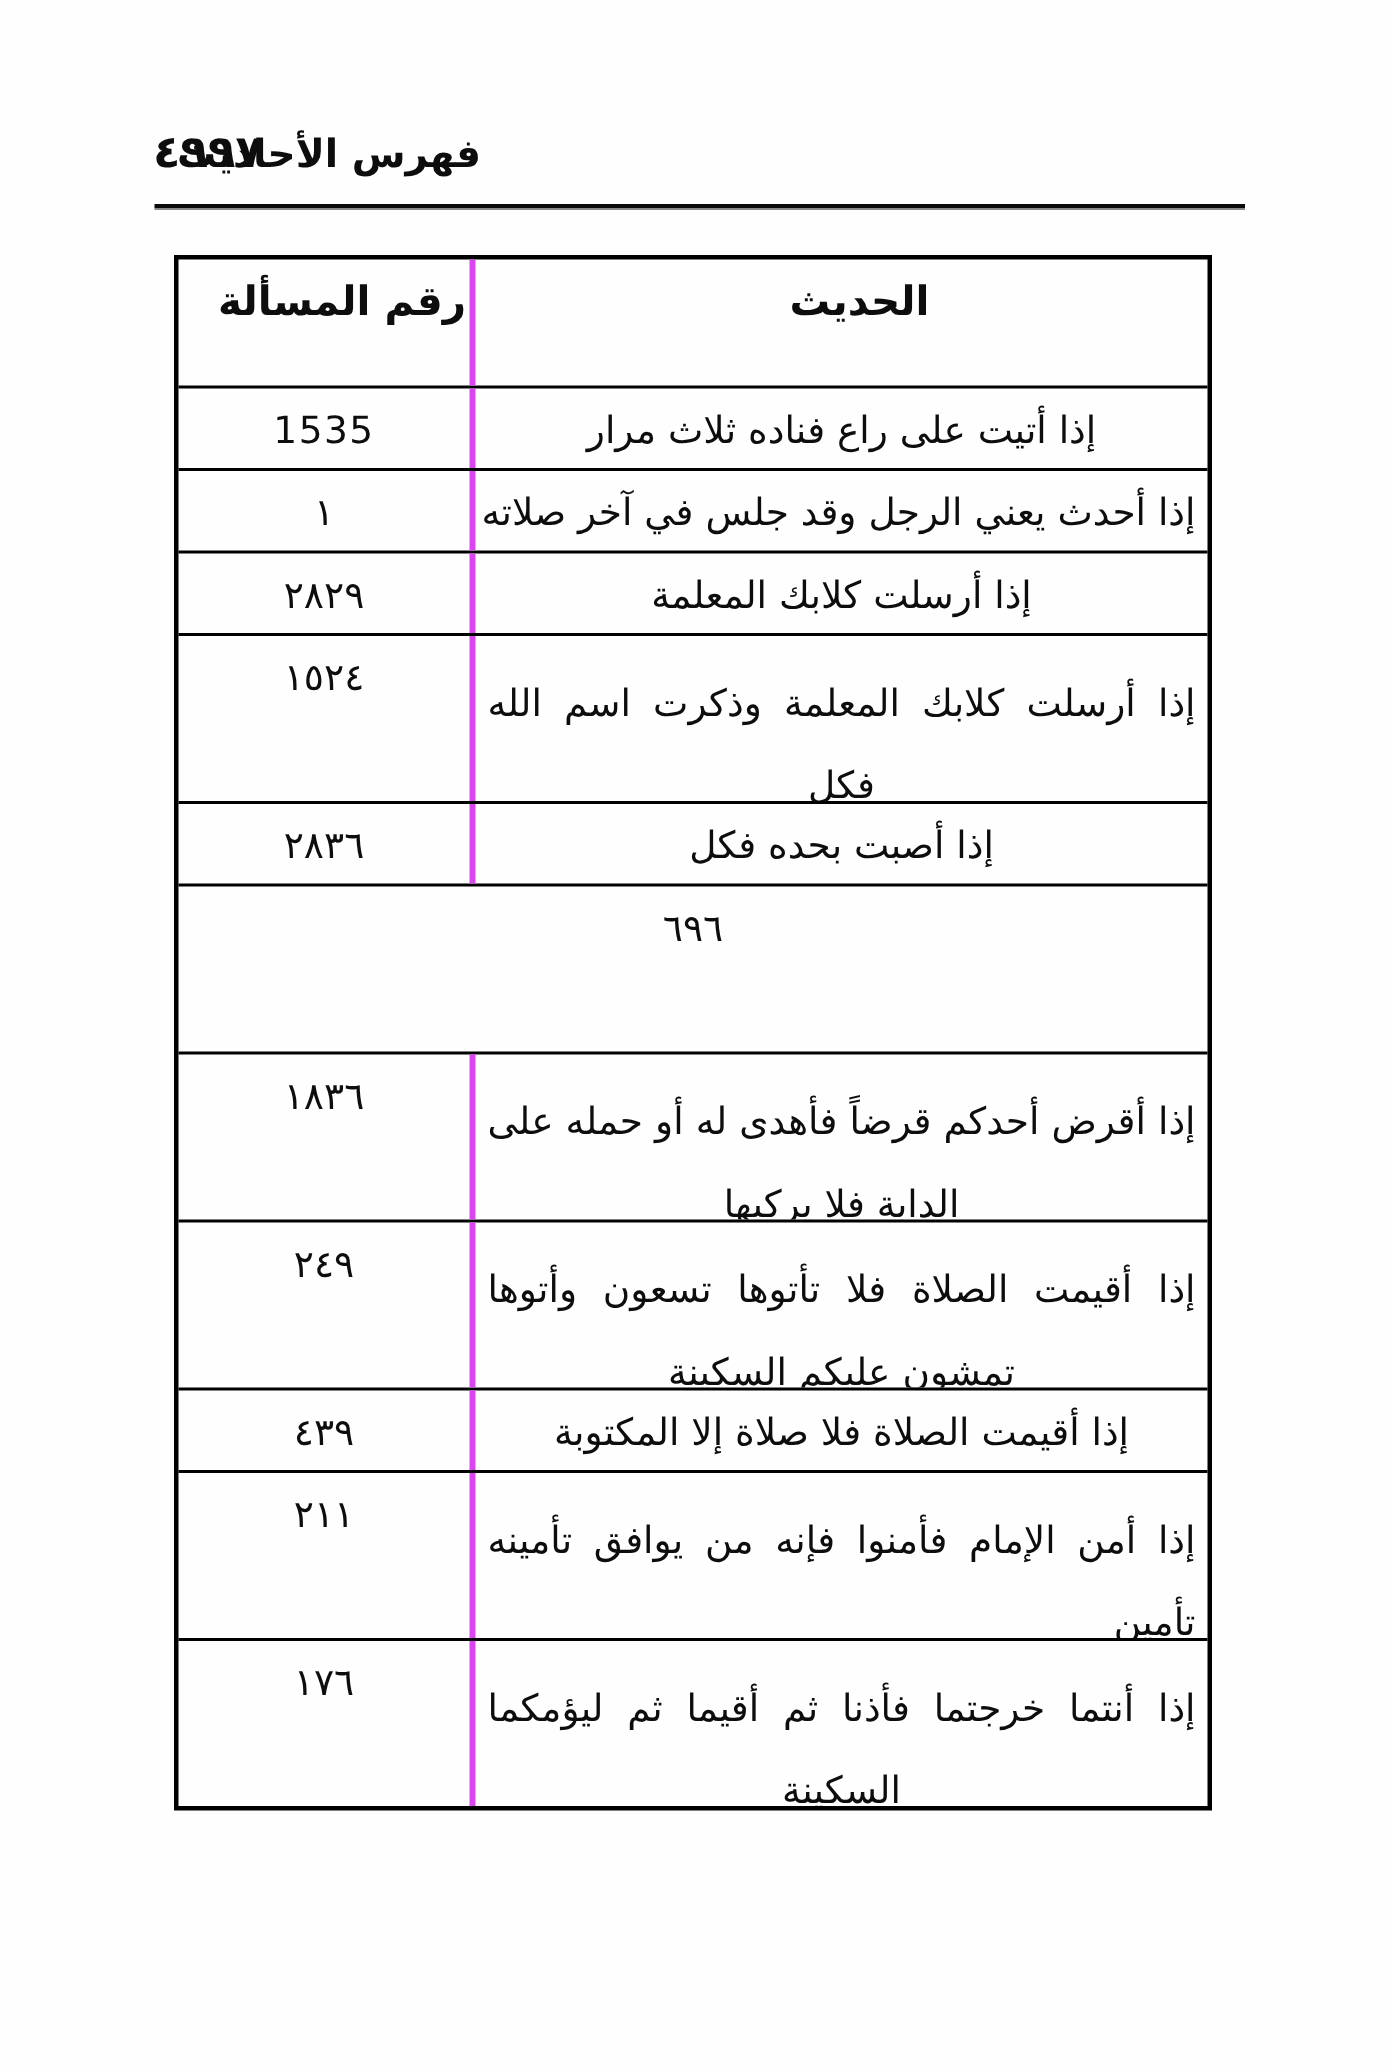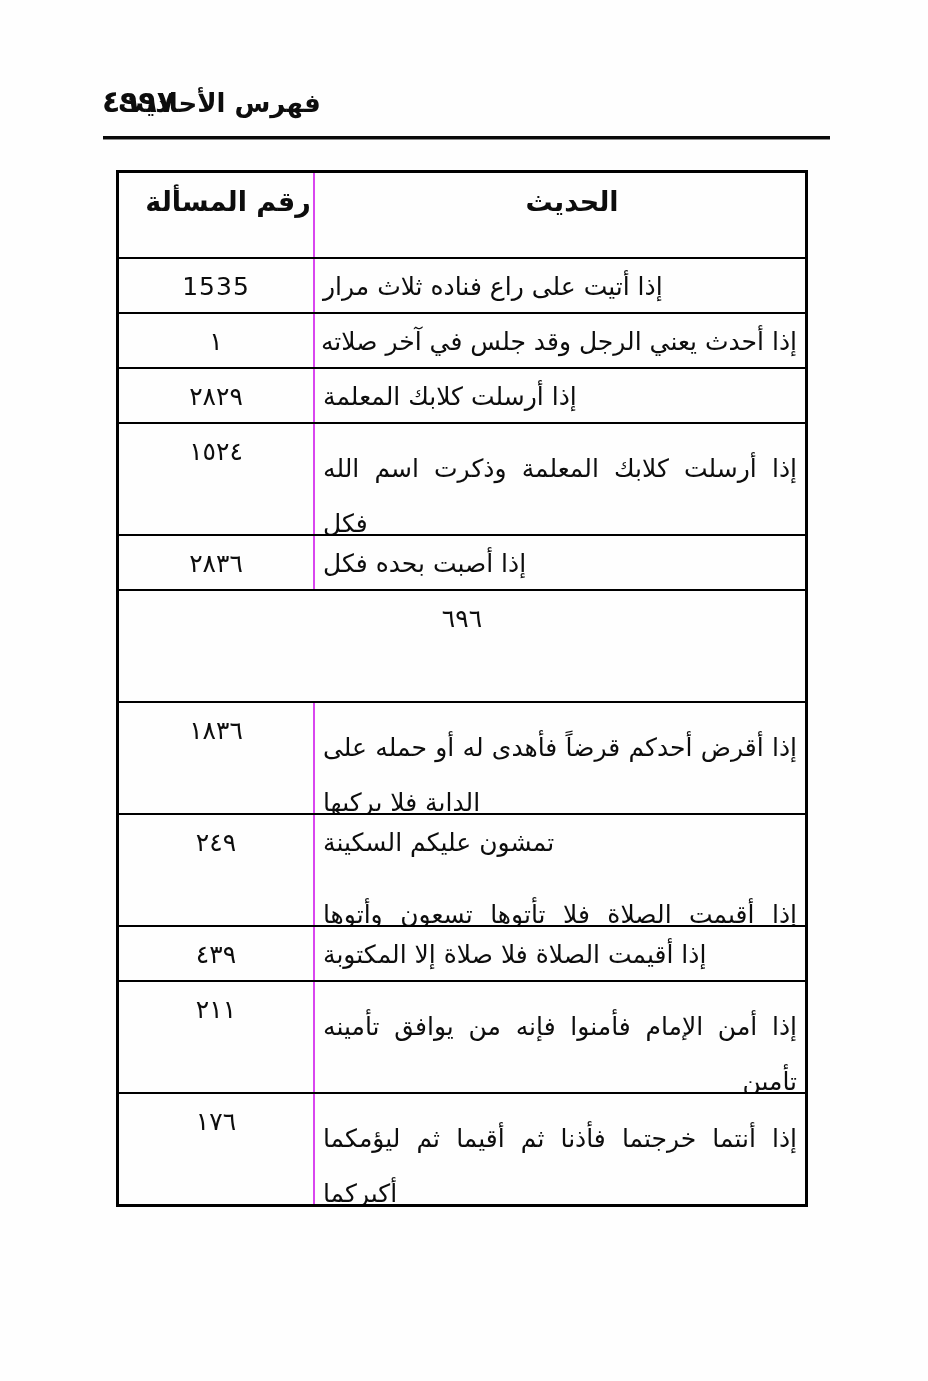--- a/index.html
+++ b/index.html
@@ -40,35 +40,35 @@
   }
   .t-row { display: flex; flex-direction: row; }
   .t-row + .t-row { border-top: 2px solid #000; }
   .rh-head { height: 84px; }
   .rh-1 { height: 55px; }
   .rh-2 { height: 112px; }
 
   .cell { overflow: hidden; }
   .cell.hadith {
     width: 492px;
-    border-left: 2px solid #d946ef;   
+    border-left: 4px solid #d946ef;   
     padding: 0 8px;
   }
   .cell.num {
     flex: 1;
     text-align: center;
     font-size: 25px;
     line-height: 55px;
     letter-spacing: 1px;
   }
 
   .hline {
     font-size: 25px;
     line-height: 55px;
-    text-align: left;
+    text-align: center;
     white-space: nowrap;
   }
   .hline.just {
     white-space: normal;
     text-align: justify;
     text-align-last: justify;
     margin-top: 17px;
   }
 
   .head-cell {
@@ -143,22 +143,22 @@
     <div class="t-row rh-2">
       <div class="cell hadith">
         <div class="hline just">إذا أقرض أحدكم قرضاً فأهدى له أو حمله على</div>
         <div class="hline">الدابة فلا يركبها</div>
       </div>
       <div class="cell num">١٨٣٦</div>
     </div>
 
     <div class="t-row rh-2">
       <div class="cell hadith">
+        <div class="hline just">إذا أقيمت الصلاة فلا تأتوها تسعون وأتوها</div>
         <div class="hline">تمشون عليكم السكينة</div>
-        <div class="hline just">إذا أقيمت الصلاة فلا تأتوها تسعون وأتوها</div>
       </div>
       <div class="cell num">٢٤٩</div>
     </div>
 
     <div class="t-row rh-1">
       <div class="cell hadith">
         <div class="hline">إذا أقيمت الصلاة فلا صلاة إلا المكتوبة</div>
       </div>
       <div class="cell num">٤٣٩</div>
     </div>
@@ -167,19 +167,19 @@
       <div class="cell hadith">
         <div class="hline just">إذا أمن الإمام فأمنوا فإنه من يوافق تأمينه تأمين</div>
 
       </div>
       <div class="cell num">٢١١</div>
     </div>
 
     <div class="t-row rh-2">
       <div class="cell hadith">
         <div class="hline just">إذا أنتما خرجتما فأذنا ثم أقيما ثم ليؤمكما</div>
-        <div class="hline">أكبركما</div>
+        <div class="hline">السكينة</div>
       </div>
       <div class="cell num">١٧٦</div>
     </div>
 
   </div>
 </div>
 
 </body></html>

